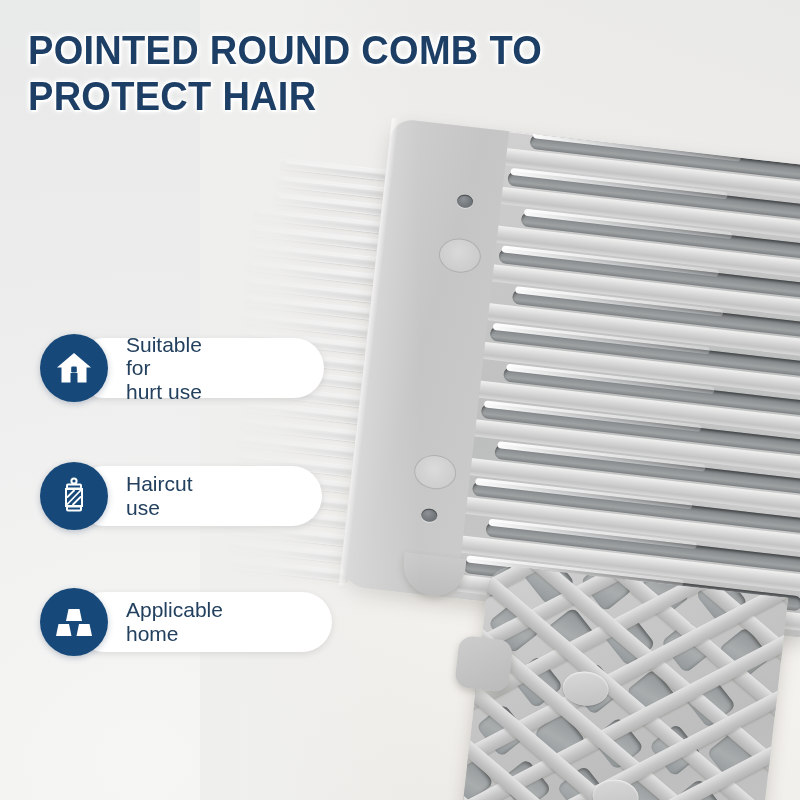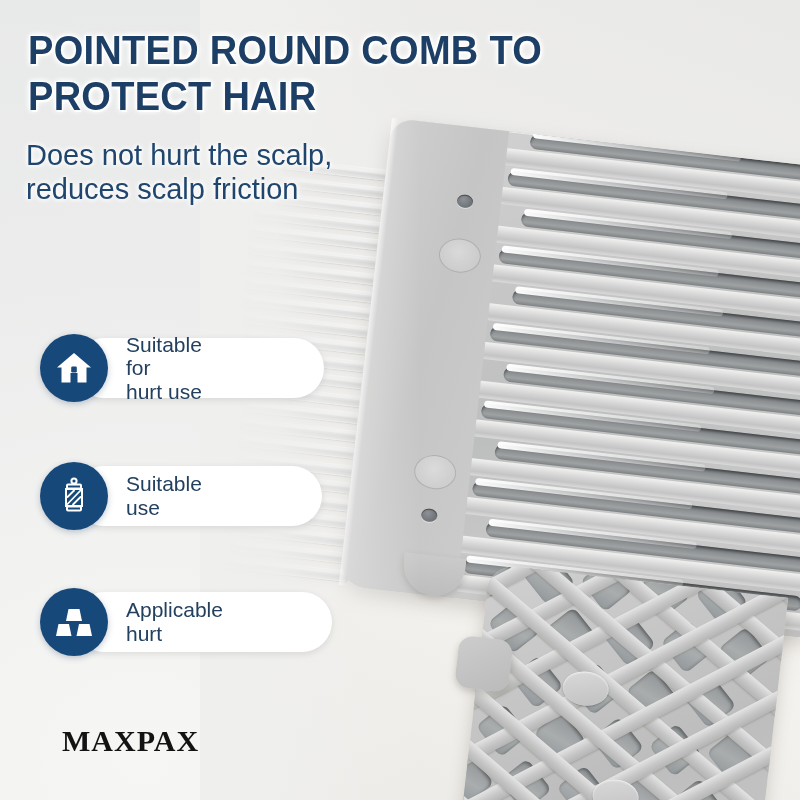--- a/index.html
+++ b/index.html
@@ -336,22 +336,20 @@
         <div class="knob" style="left:128px; top:200px;"></div>
       </div>
       <div class="notch" style="left:62px;  top:430px;"></div>
       <div class="tab" style="left:126px; top:506px;"></div>
     </div>
 
     <div class="photo-fade"></div>
   </div>
 
   <h1 class="headline">POINTED ROUND COMB TO PROTECT HAIR</h1>
-  <p class="subhead">Does not hurt the scalp,
-reduces scalp friction</p>
 
   <div class="feature f1">
     <div class="pill p1"></div>
     <div class="circle">
       <svg width="36" height="34" viewBox="0 0 36 34">
         <path d="M18 2 L35 16.5 L30.5 16.5 L30.5 31.5 L21.5 31.5 L21.5 22 L14.5 22 L14.5 31.5 L5.5 31.5 L5.5 16.5 L1 16.5 Z" fill="#ffffff"></path>
         <rect x="15.2" y="15.5" width="5.6" height="6" rx="1.2" fill="#16497a"></rect>
       </svg>
     </div>
     <div class="f-label">Suitable for
@@ -368,29 +366,28 @@
           <rect x="8" y="12" width="16" height="17"></rect>
           <rect x="9" y="29.5" width="14" height="4" rx="1"></rect>
         </g>
         <g stroke="#ffffff" stroke-width="1.8" stroke-linecap="round">
           <line x1="9.5" y1="20" x2="16" y2="13.5"></line>
           <line x1="9.5" y1="27" x2="22.5" y2="13.5"></line>
           <line x1="15" y1="27.5" x2="22.5" y2="20"></line>
         </g>
       </svg>
     </div>
-    <div class="f-label">Suitable use</div>
+    <div class="f-label">Haircut use</div>
   </div>
 
   <div class="feature f3">
     <div class="pill p3"></div>
     <div class="circle">
       <svg width="38" height="32" viewBox="0 0 38 32">
         <path d="M13.5 3 L24.5 3 L27 15 L11 15 Z" fill="#ffffff"></path>
         <path d="M3.5 18 L14 18 L16.5 30 L1 30 Z" fill="#ffffff"></path>
         <path d="M24 18 L34.5 18 L37 30 L21.5 30 Z" fill="#ffffff"></path>
       </svg>
     </div>
-    <div class="f-label">Applicable hurt</div>
+    <div class="f-label">Applicable home</div>
   </div>
 
-  <div class="brand">MAXPAX</div>
 </div>
 
 </body></html>

